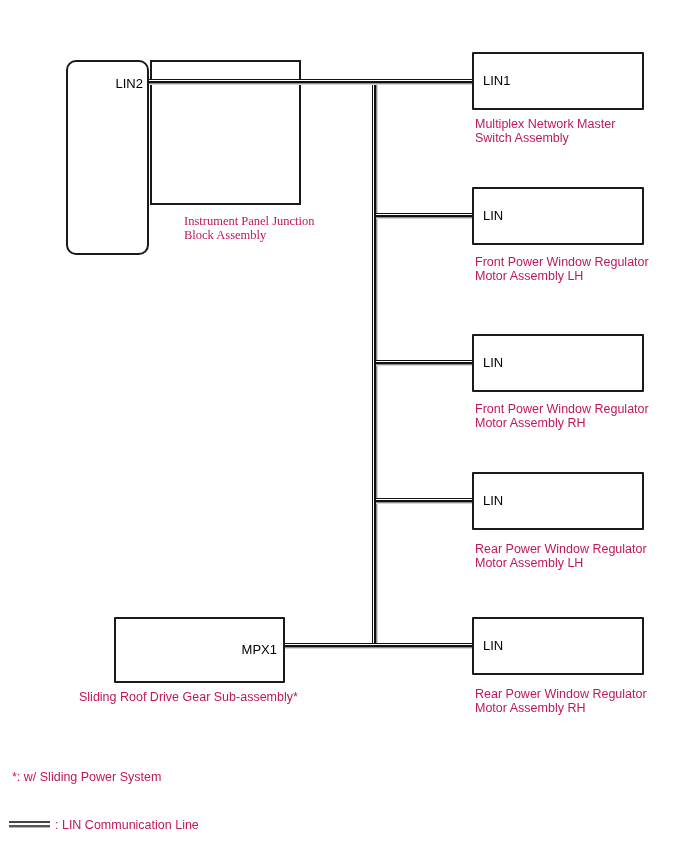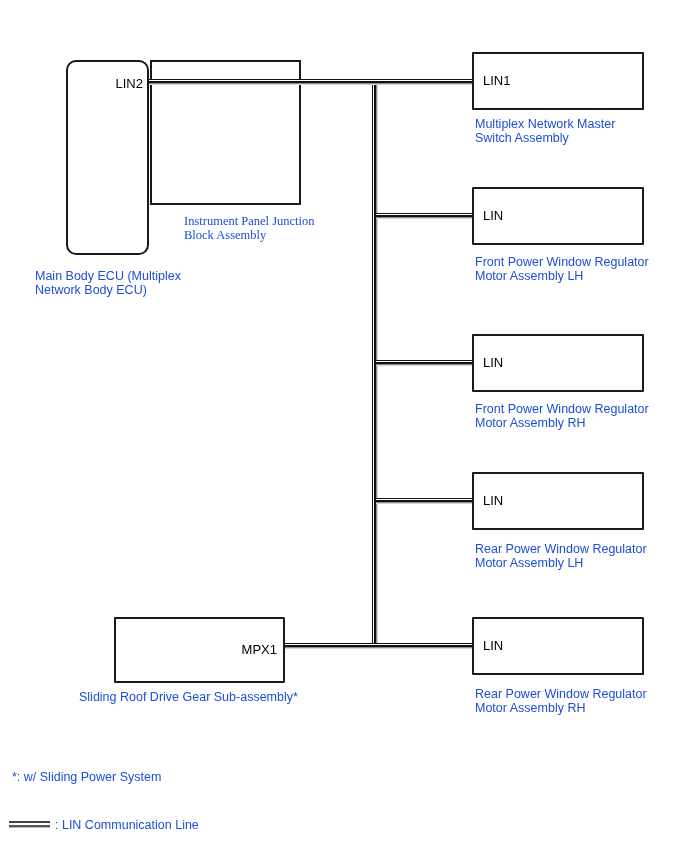--- a/index.html
+++ b/index.html
@@ -36,21 +36,21 @@
   .port-right {
     position: absolute;
     top: 0; bottom: 0; right: 6px;
     display: flex;
     align-items: center;
   }
   .label {
     position: absolute;
     font-size: 12.5px;
     line-height: 14px;
-    color: #1d4ed8;
+    color: #be185d;
     white-space: pre-line;
   }
   .h-line {
     position: absolute;
     height: 6px;
     background: linear-gradient(to bottom,
       #111 0px, #111 1px,
       #ffffff 1px, #ffffff 2px,
       #111 2px, #111 4px,
       #8e8e8e 4px, #8e8e8e 5px,
@@ -108,22 +108,20 @@
     <span class="port port-right">MPX1</span>
   </div>
 
   <div class="v-line" style="left:372px; top:79px; height:570px;"></div>
   <div class="h-line" style="left:149px; top:79px; width:323px;"></div>
   <div class="h-line" style="left:376px; top:213px; width:96px;"></div>
   <div class="h-line" style="left:376px; top:360px; width:96px;"></div>
   <div class="h-line" style="left:376px; top:498px; width:96px;"></div>
   <div class="h-line" style="left:285px; top:643px; width:187px;"></div>
 
-  <div class="label" style="left:35px; top:269px;">Main Body ECU (Multiplex
-Network Body ECU)</div>
   <div class="label" style="left:184px; top:214px;font-family:Liberation Serif, serif;">Instrument Panel Junction
 Block Assembly</div>
   <div class="label" style="left:475px; top:117px;">Multiplex Network Master
 Switch Assembly</div>
   <div class="label" style="left:475px; top:255px;">Front Power Window Regulator
 Motor Assembly LH</div>
   <div class="label" style="left:475px; top:402px;">Front Power Window Regulator
 Motor Assembly RH</div>
   <div class="label" style="left:475px; top:542px;">Rear Power Window Regulator
 Motor Assembly LH</div>

